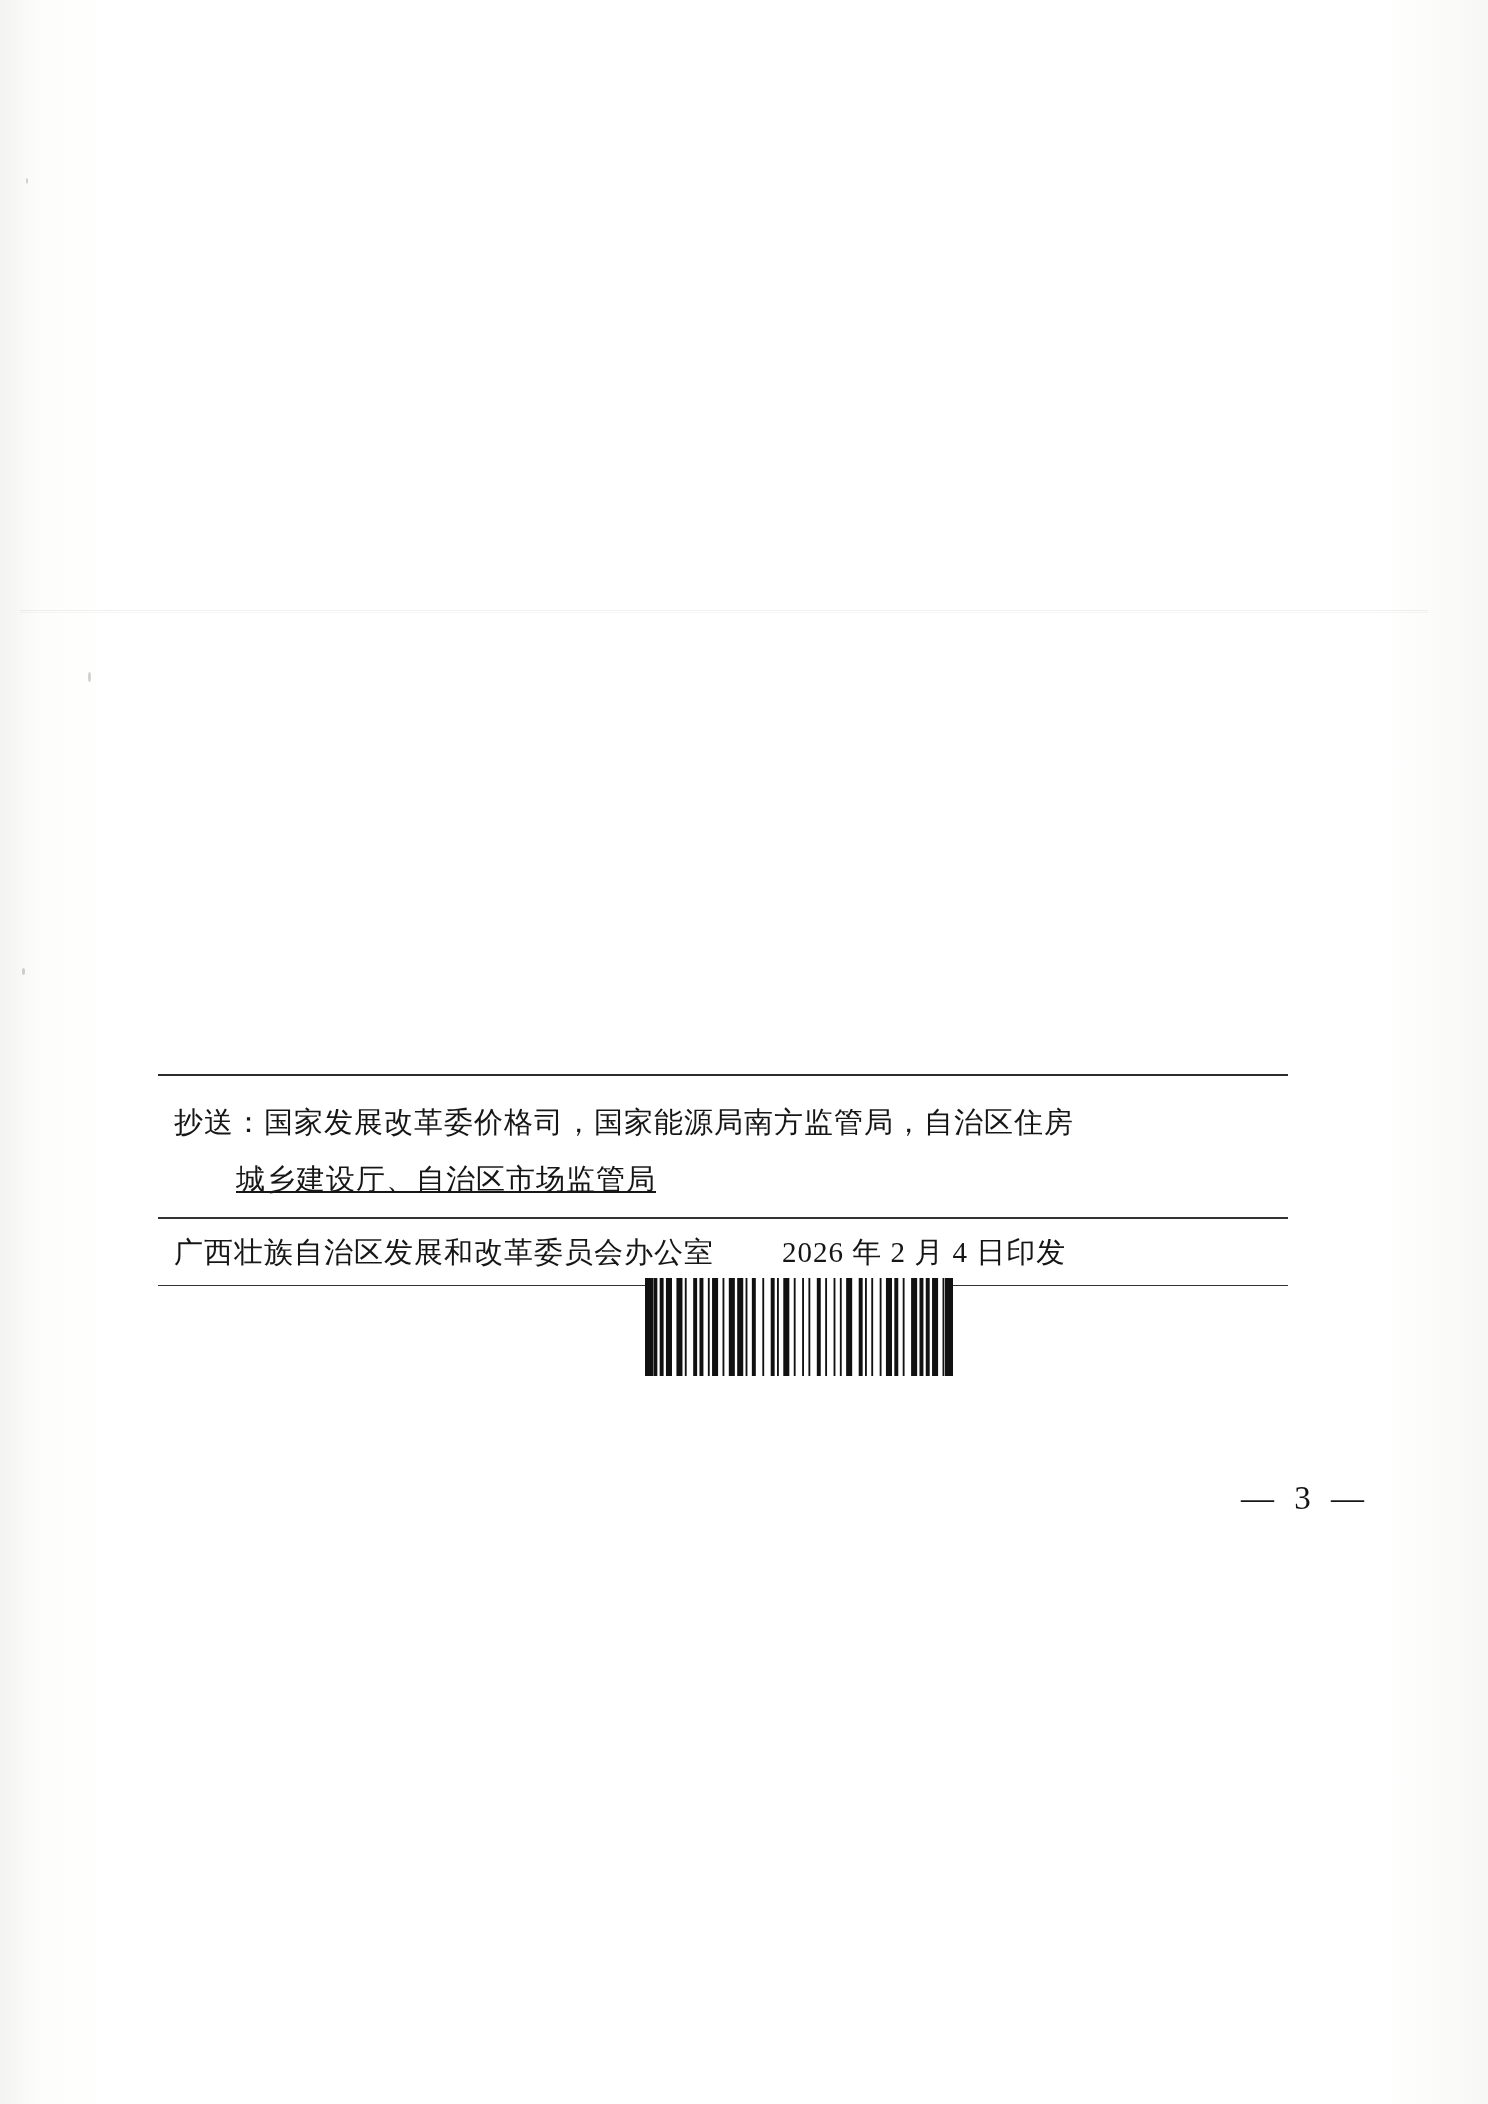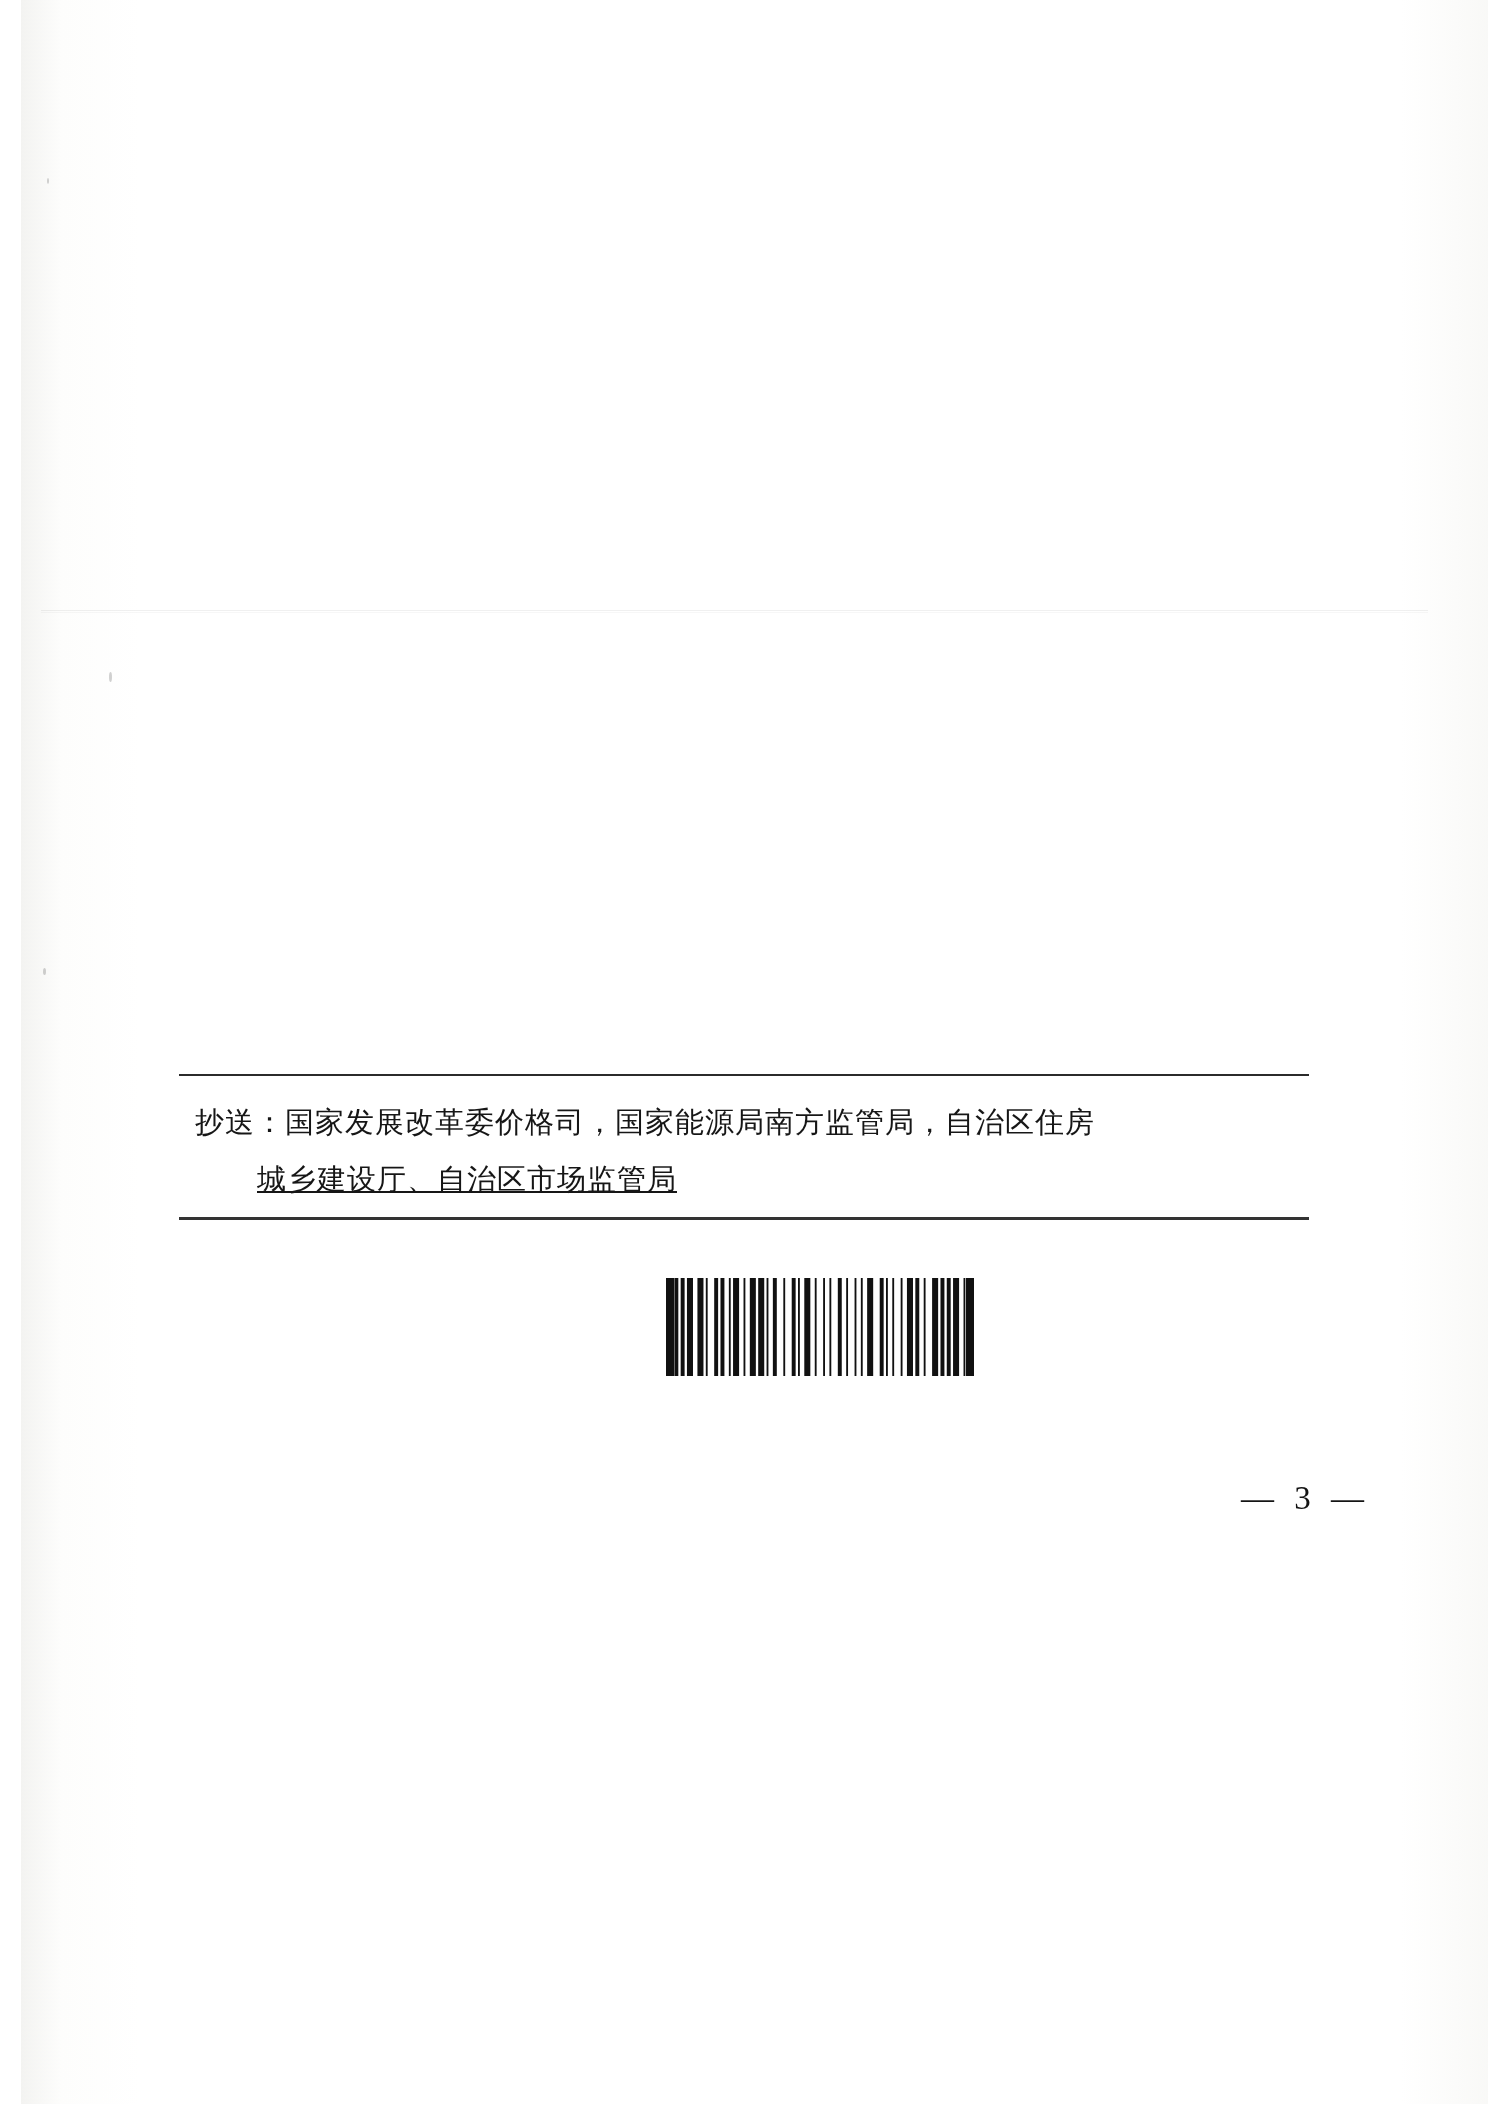--- a/index.html
+++ b/index.html
@@ -15,21 +15,20 @@
     color: #1a1a1a;
     overflow: hidden;
   }
 
   
   .page {
     position: absolute;
     inset: 0;
     background:
       linear-gradient(to right, #f3f3f1 0px, #fdfdfc 40px, #ffffff 120px, #ffffff 1380px, #f7f7f5 1488px);
-    margin-left: 21px;
   }
 
   
   .scan-seam {
     position: absolute;
     left: 20px;
     right: 60px;
     top: 610px;
     height: 1px;
     background: rgba(0,0,0,0.06);
@@ -145,20 +144,24 @@
 
     <div class="rule"></div>
 
     <div class="cc-area">
       <div class="cc-line first">抄送：国家发展改革委价格司，国家能源局南方监管局，自治区住房</div>
       <div class="cc-line second">城乡建设厅、自治区市场监管局</div>
     </div>
 
     <div class="rule thin"></div>
 
+    <div class="issuer-row">
+      <div class="issuer-name">广西壮族自治区发展和改革委员会办公室</div>
+      <div class="issuer-date">2026 年 2 月 4 日印发</div>
+    </div>
 
     <div class="rule thin"></div>
   </div>
 
   <div class="barcode-wrap">
     <svg class="barcode" viewBox="0 0 308 98" preserveAspectRatio="none">
       <rect x="0" y="0" width="308" height="98" fill="#ffffff"></rect>
       <g fill="#111111" id="bars">
           <rect x="0.00" y="0" width="6.04" height="98"></rect>
           <rect x="8.38" y="0" width="3.94" height="98"></rect>

